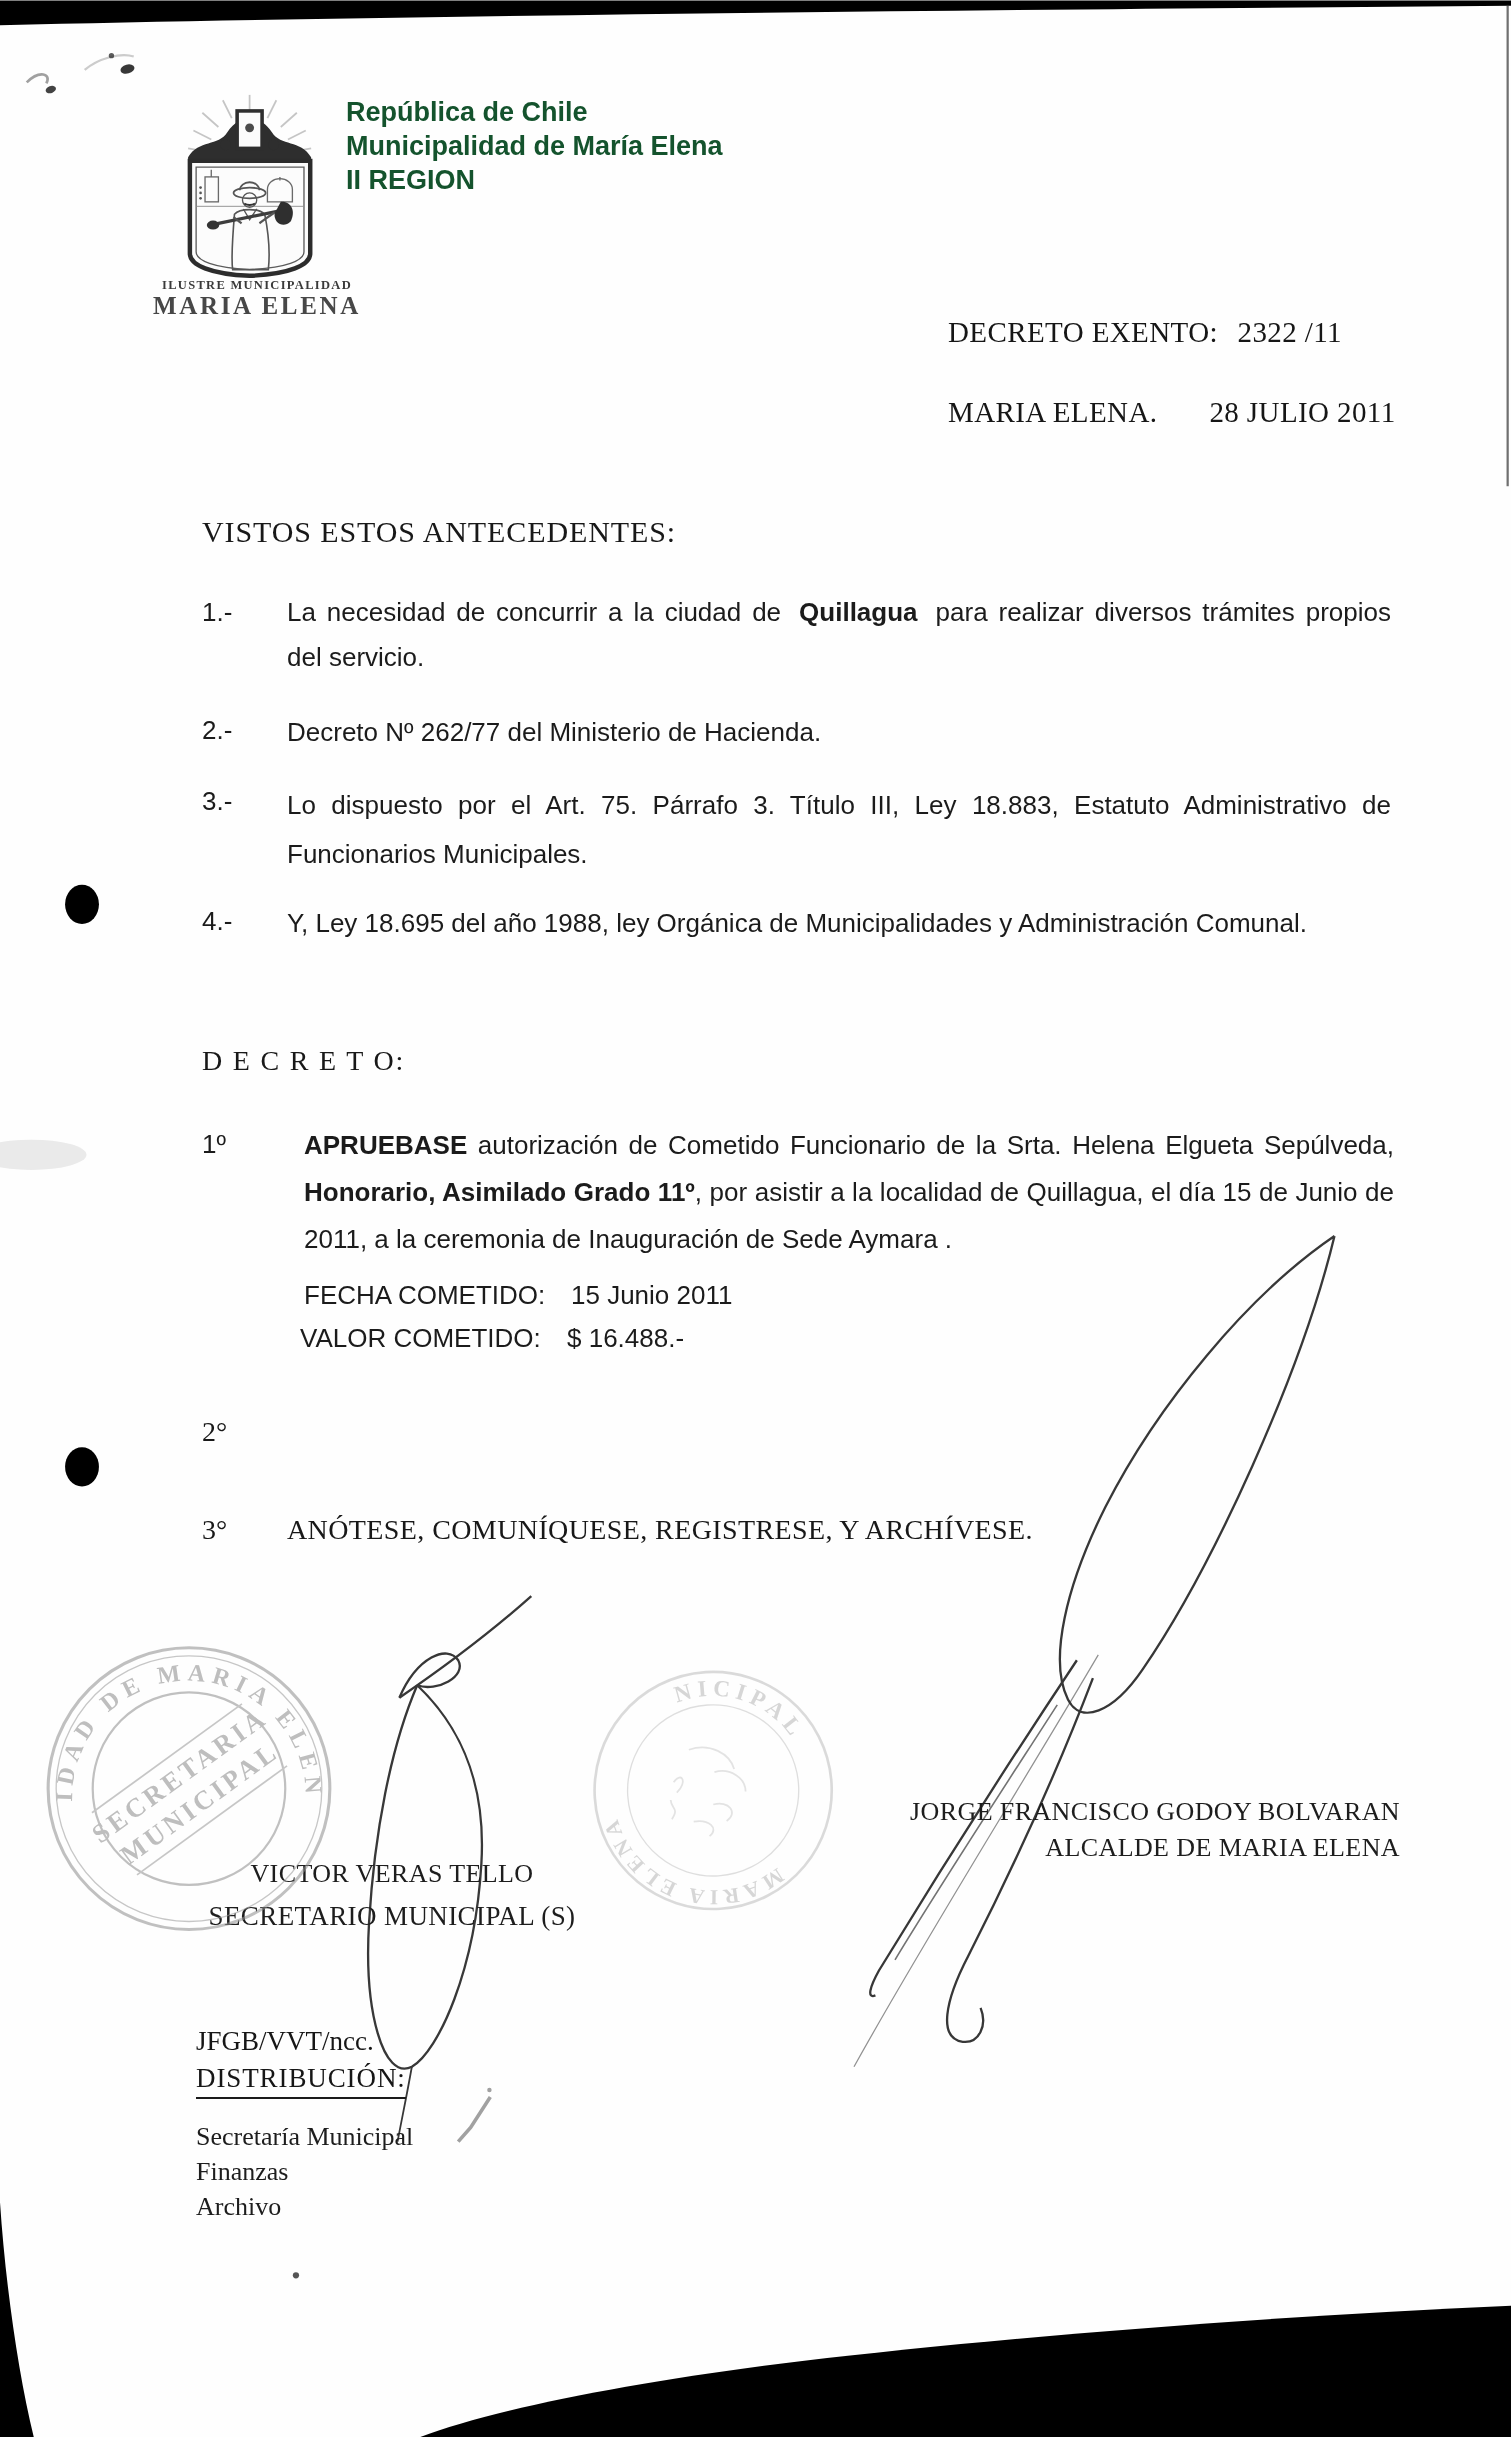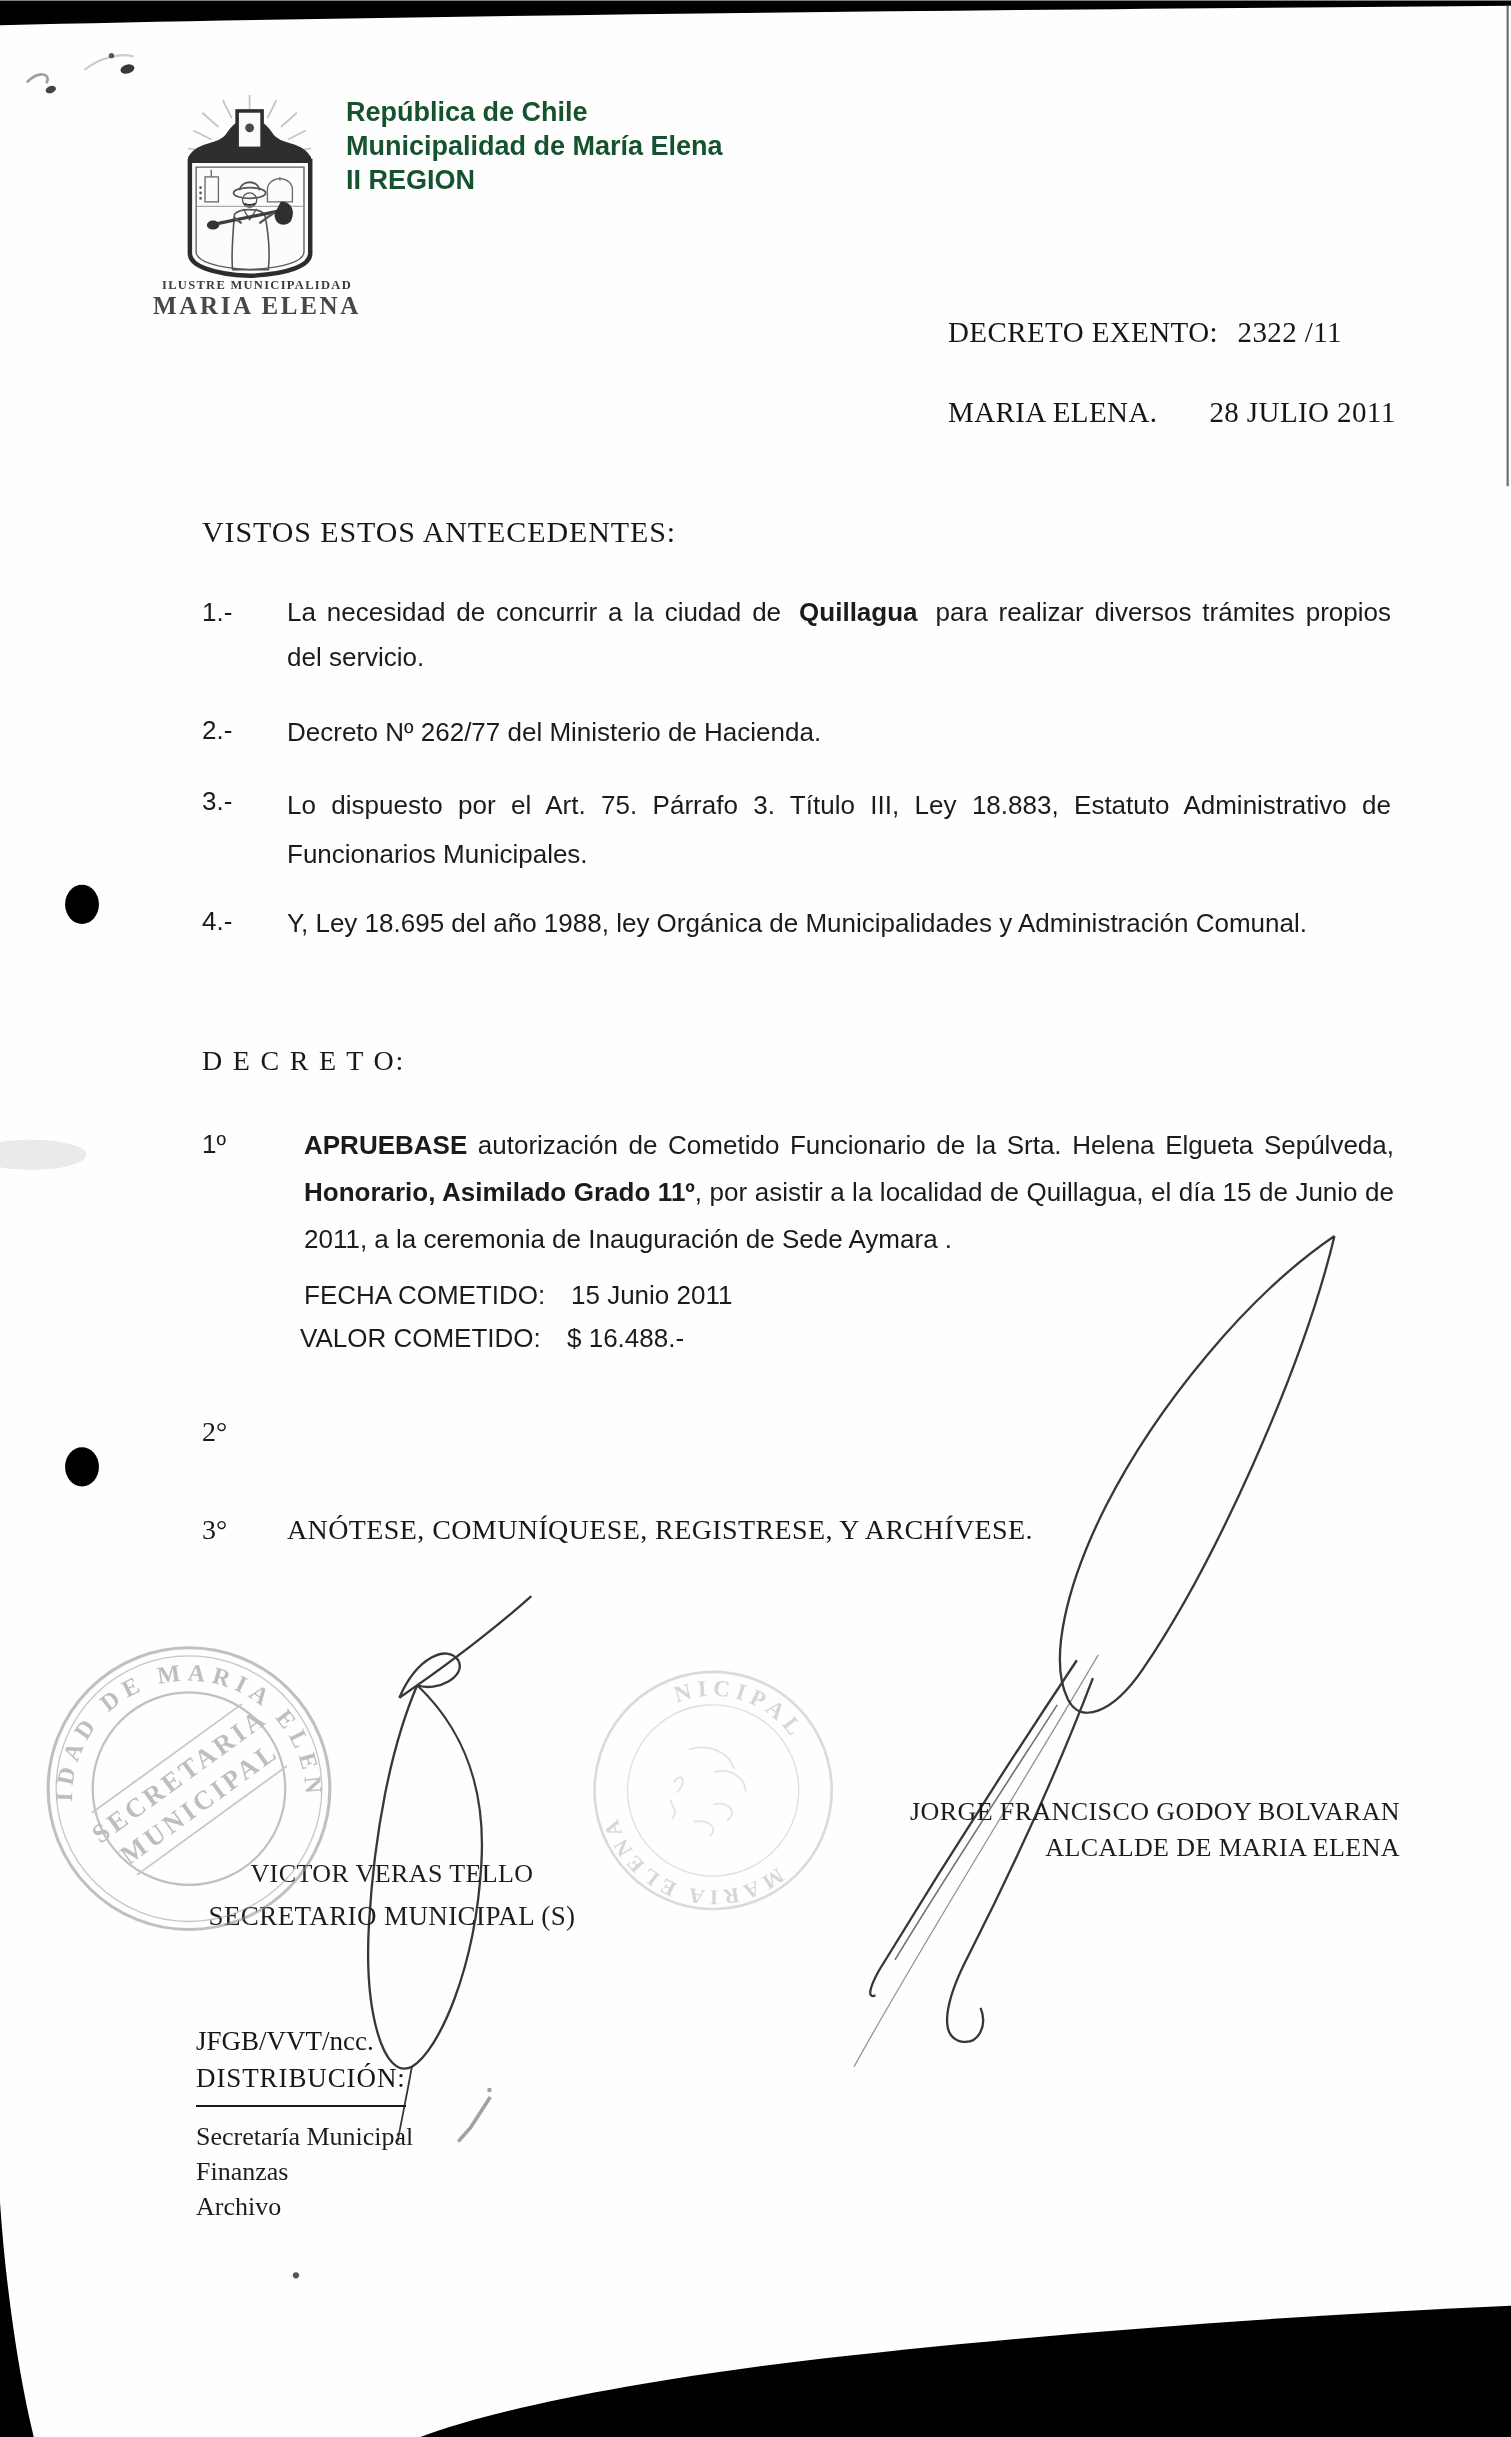--- a/index.html
+++ b/index.html
@@ -32,21 +32,21 @@
   .res1-body{font-family:"Liberation Sans",sans-serif;font-size:26px;line-height:47px;color:#1b1b1b;text-align:justify;}
   .cometido-line{font-family:"Liberation Sans",sans-serif;font-size:26px;color:#1b1b1b;white-space:nowrap;}
   .cometido-line .lbl{display:inline-block;width:267px;}
   .item-serif{font-size:28px;color:#181818;}
   
   .sig-block{text-align:center;font-size:26px;line-height:42px;color:#1d1d1d;letter-spacing:0.4px;}
   .sig-block-right{text-align:right;font-size:26px;line-height:36px;color:#1d1d1d;letter-spacing:0.4px;}
   
   .footer-initials{left:196px;top:2026px;font-size:27px;color:#161616;}
   .footer-dist{left:196px;top:2063px;font-size:27px;color:#161616;}
-  .footer-dist .u{display:inline-block;border-bottom:2.7px solid #1a1a1a;padding-bottom:11px;letter-spacing:0.9px;}
+  .footer-dist .u{display:inline-block;border-bottom:2.7px solid #1a1a1a;padding-bottom:3px;letter-spacing:0.9px;}
   .dist-item{font-size:26px;color:#1d1d1d;}
   .overlay{position:absolute;left:0;top:0;z-index:6;pointer-events:none;}
   .txt{z-index:2;}
 </style>
 </head>
 <body>
 
 <div class="page">
 
   <div class="abs letterhead txt">

